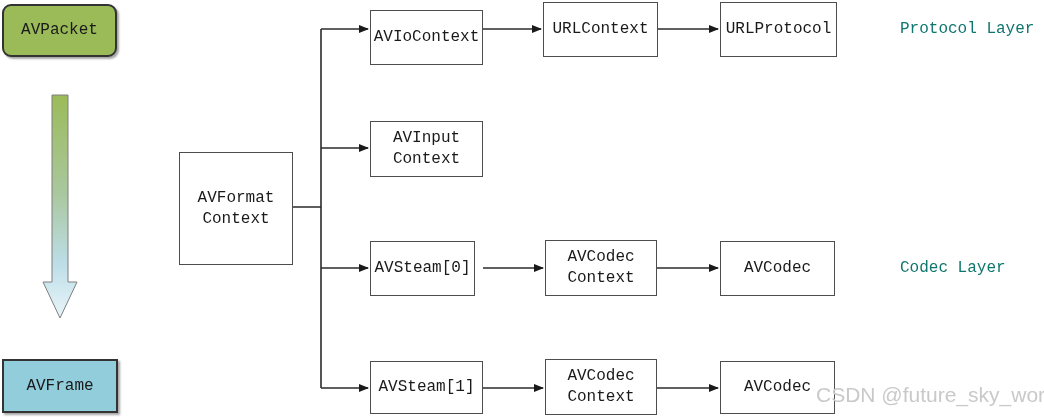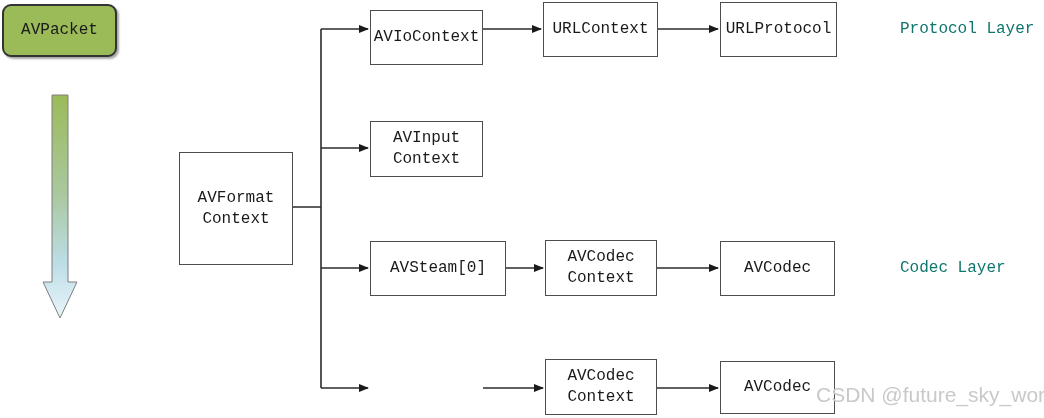--- a/index.html
+++ b/index.html
@@ -52,21 +52,21 @@
     white-space:nowrap;
   }
   
   #n-avpacket{left:2px;top:4px;width:115px;height:53px;border-radius:9px;}
   #n-avframe{left:2px;top:359px;width:116px;height:54px;}
   #n-avformat{left:163px;top:152px;width:114px;height:113px;margin-left:16px;}
   #n-avio{left:370px;top:10px;width:113px;height:55px;}
   #n-urlcontext{left:543px;top:2px;width:115px;height:55px;font-family:Liberation Mono, monospace;}
   #n-urlprotocol{left:720px;top:2px;width:117px;height:55px;text-align:center;}
   #n-avinput{left:370px;top:121px;width:113px;height:56px;}
-  #n-avsteam0{left:370px;top:241px;width:136px;height:55px;}
+  #n-avsteam0{left:370px;top:241px;width:105px;height:55px;}
   #n-avcc0{left:545px;top:240px;width:112px;height:56px;}
   #n-avcodec0{left:720px;top:241px;width:115px;height:55px;}
   #n-avsteam1{left:370px;top:361px;width:113px;height:53px;}
   #n-avcc1{left:545px;top:359px;width:112px;height:56px;}
   #n-avcodec1{left:720px;top:361px;width:115px;height:53px;}
   #l-protocol{left:900px;top:19px;}
   #l-format{left:900px;top:138px;}
   #l-codec{left:900px;top:258px;}
 </style>
 </head>
@@ -103,20 +103,23 @@
     <line x1="657" y1="268" x2="718" y2="268" stroke="#2b2b2b" stroke-width="1.6" marker-end="url(#arrow)"></line>
 
     <line x1="483" y1="388" x2="543" y2="388" stroke="#2b2b2b" stroke-width="1.6" marker-end="url(#arrow)"></line>
     <line x1="657" y1="388" x2="718" y2="388" stroke="#2b2b2b" stroke-width="1.6" marker-end="url(#arrow)"></line>
   </svg>
 
   <div class="node green" id="n-avpacket">
     <span>AVPacket</span>
   </div>
 
+  <div class="node blue" id="n-avframe">
+    <span>AVFrame</span>
+  </div>
 
   <div class="node" id="n-avformat">
     <span>AVFormat</span>
     <span>Context</span>
   </div>
 
   <div class="node" id="n-avio">
     <span>AVIoContext</span>
   </div>
 
@@ -139,20 +142,23 @@
 
   <div class="node" id="n-avcc0">
     <span>AVCodec</span>
     <span>Context</span>
   </div>
 
   <div class="node" id="n-avcodec0">
     <span>AVCodec</span>
   </div>
 
+  <div class="node" id="n-avsteam1">
+    <span>AVSteam[1]</span>
+  </div>
 
   <div class="node" id="n-avcc1">
     <span>AVCodec</span>
     <span>Context</span>
   </div>
 
   <div class="node" id="n-avcodec1">
     <span>AVCodec</span>
   </div>
 

